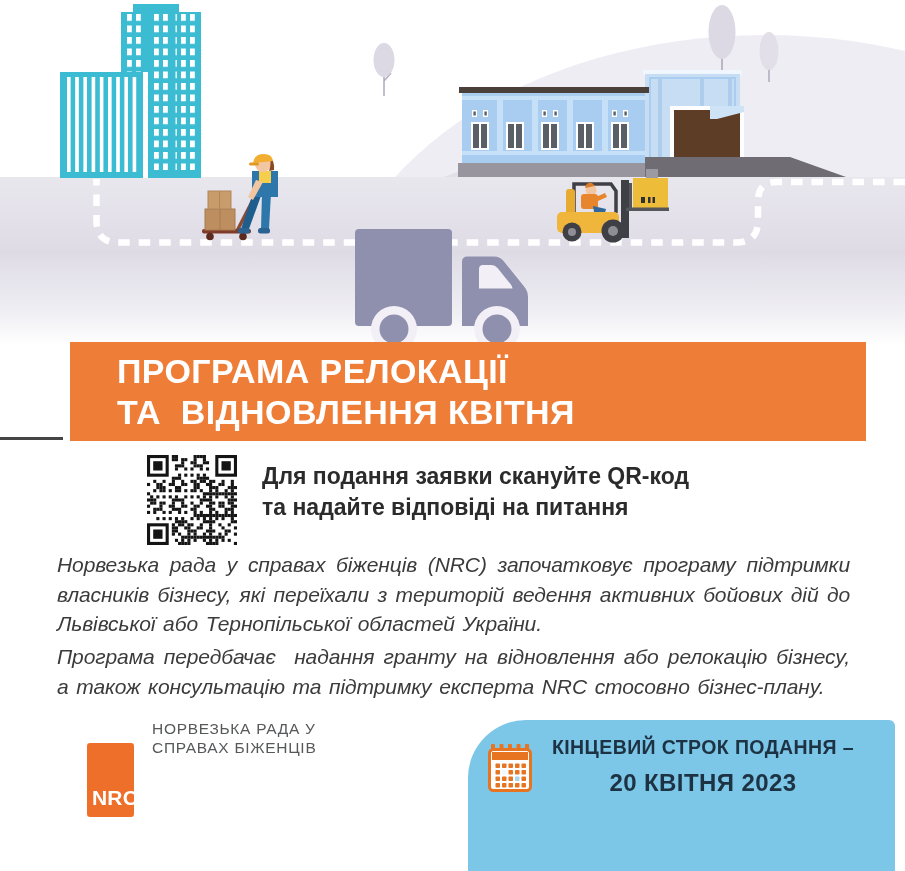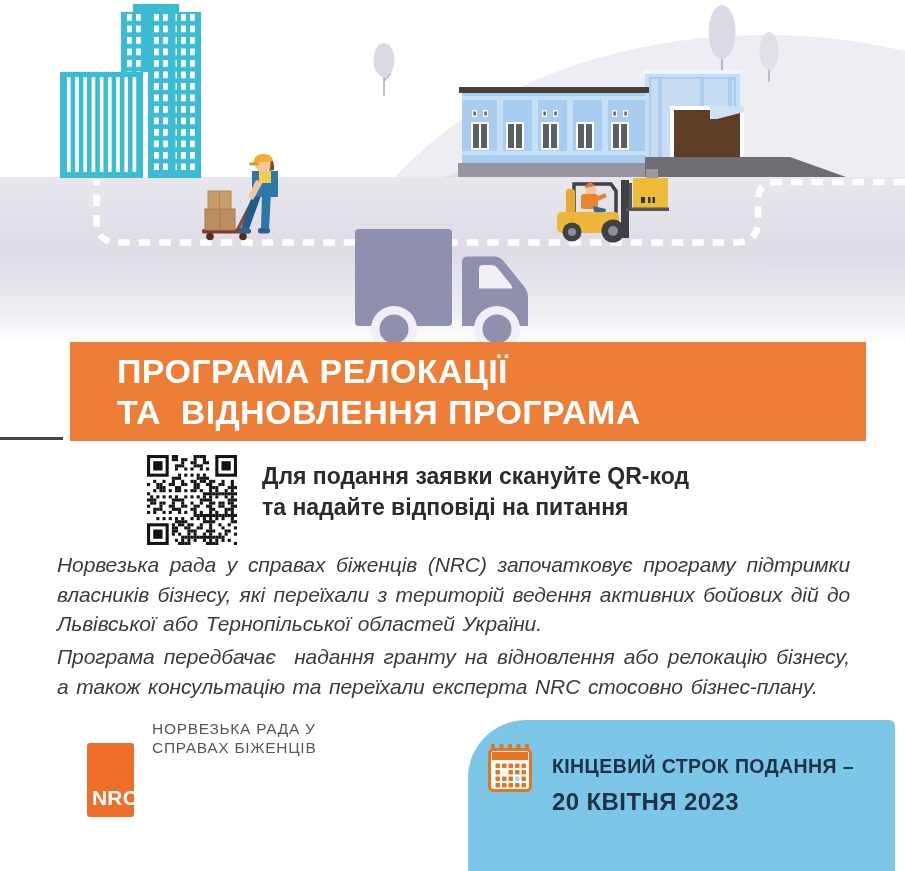--- a/index.html
+++ b/index.html
@@ -43,21 +43,21 @@
   .nrc-org{
     position:absolute;left:152px;top:720px;
     font-size:15.5px;line-height:18.5px;color:#57585a;letter-spacing:.7px;
   }
   
   .deadline-box{
     position:absolute;left:468px;top:720px;width:427px;height:151px;
     background:var(--light-blue);border-radius:58px 6px 0 0;
   }
   .cal-svg{position:absolute;left:20px;top:24px;width:44px;height:48px;}
-  .deadline-text{position:absolute;left:84px;top:35px;color:var(--navy);}
+  .deadline-text{position:absolute;left:84px;top:16px;color:var(--navy);text-align:center;}
   .dl1{font-size:19.5px;font-weight:bold;letter-spacing:.4px;}
   .dl2{font-size:24px;font-weight:bold;letter-spacing:.4px;margin-top:10px;}
   .cal{fill:var(--calendar-orange);}
   .cal-stroke{stroke:var(--calendar-orange);}
 </style>
 </head>
 <body>
 
 <div class="poster">
 
@@ -220,21 +220,21 @@
       <rect x="557" y="212" width="62" height="21" rx="5" fill="#f0b63c"></rect>
       <circle cx="572" cy="232" r="9.5" fill="#3f3f46"></circle>
         <circle cx="572" cy="232" r="4" fill="#8f8d96"></circle>
       <circle cx="613" cy="231" r="11.5" fill="#3f3f46"></circle>
         <circle cx="613" cy="231" r="5" fill="#8f8d96"></circle>
     </g>
   </svg>
 
   <div class="banner">
     <div class="banner-line">ПРОГРАМА РЕЛОКАЦІЇ</div>
-    <div class="banner-line">ТА  ВІДНОВЛЕННЯ ПРОГРАМА</div>
+    <div class="banner-line">ТА  ВІДНОВЛЕННЯ КВІТНЯ</div>
   </div>
 
   <div class="page-mark"></div>
 
   <svg id="qr" class="qr-svg" viewBox="0 0 29 29" fill="#141414">
       <rect x="0" y="0" width="7" height="7"></rect>
       <rect x="1" y="1" width="5" height="5" fill="#fff"></rect>
       <rect x="2" y="2" width="3" height="3"></rect>
       <rect x="22" y="0" width="7" height="7"></rect>
       <rect x="23" y="1" width="5" height="5" fill="#fff"></rect>
@@ -532,21 +532,21 @@
       <rect x="21" y="28" width="1" height="1"></rect>
       <rect x="22" y="28" width="1" height="1"></rect>
       <rect x="28" y="28" width="1" height="1"></rect>
     </svg>
   <div class="qr-text">
     <div>Для подання заявки скануйте QR-код</div>
     <div>та надайте відповіді на питання</div>
   </div>
 
   <p class="para p1">Норвезька рада у справах біженців (NRC) започатковує програму підтримки власників бізнесу, які переїхали з територій ведення активних бойових дій до Львівської або Тернопільської областей України.</p>
-  <p class="para p2">Програма передбачає  надання гранту на відновлення або релокацію бізнесу, а також консультацію та переїхали експерта NRC стосовно бізнес-плану.</p>
+  <p class="para p2">Програма передбачає  надання гранту на відновлення або релокацію бізнесу, а також консультацію та підтримку експерта NRC стосовно бізнес-плану.</p>
 
   <div class="nrc-square">NRC</div>
   <div class="nrc-org">
     <div>НОРВЕЗЬКА РАДА У</div>
     <div>СПРАВАХ БІЖЕНЦІВ</div>
   </div>
 
   <div class="deadline-box">
     <svg class="cal-svg" viewBox="0 0 44 48">
       <rect class="cal" x="3" y="0" width="4" height="7" rx="1"></rect>

